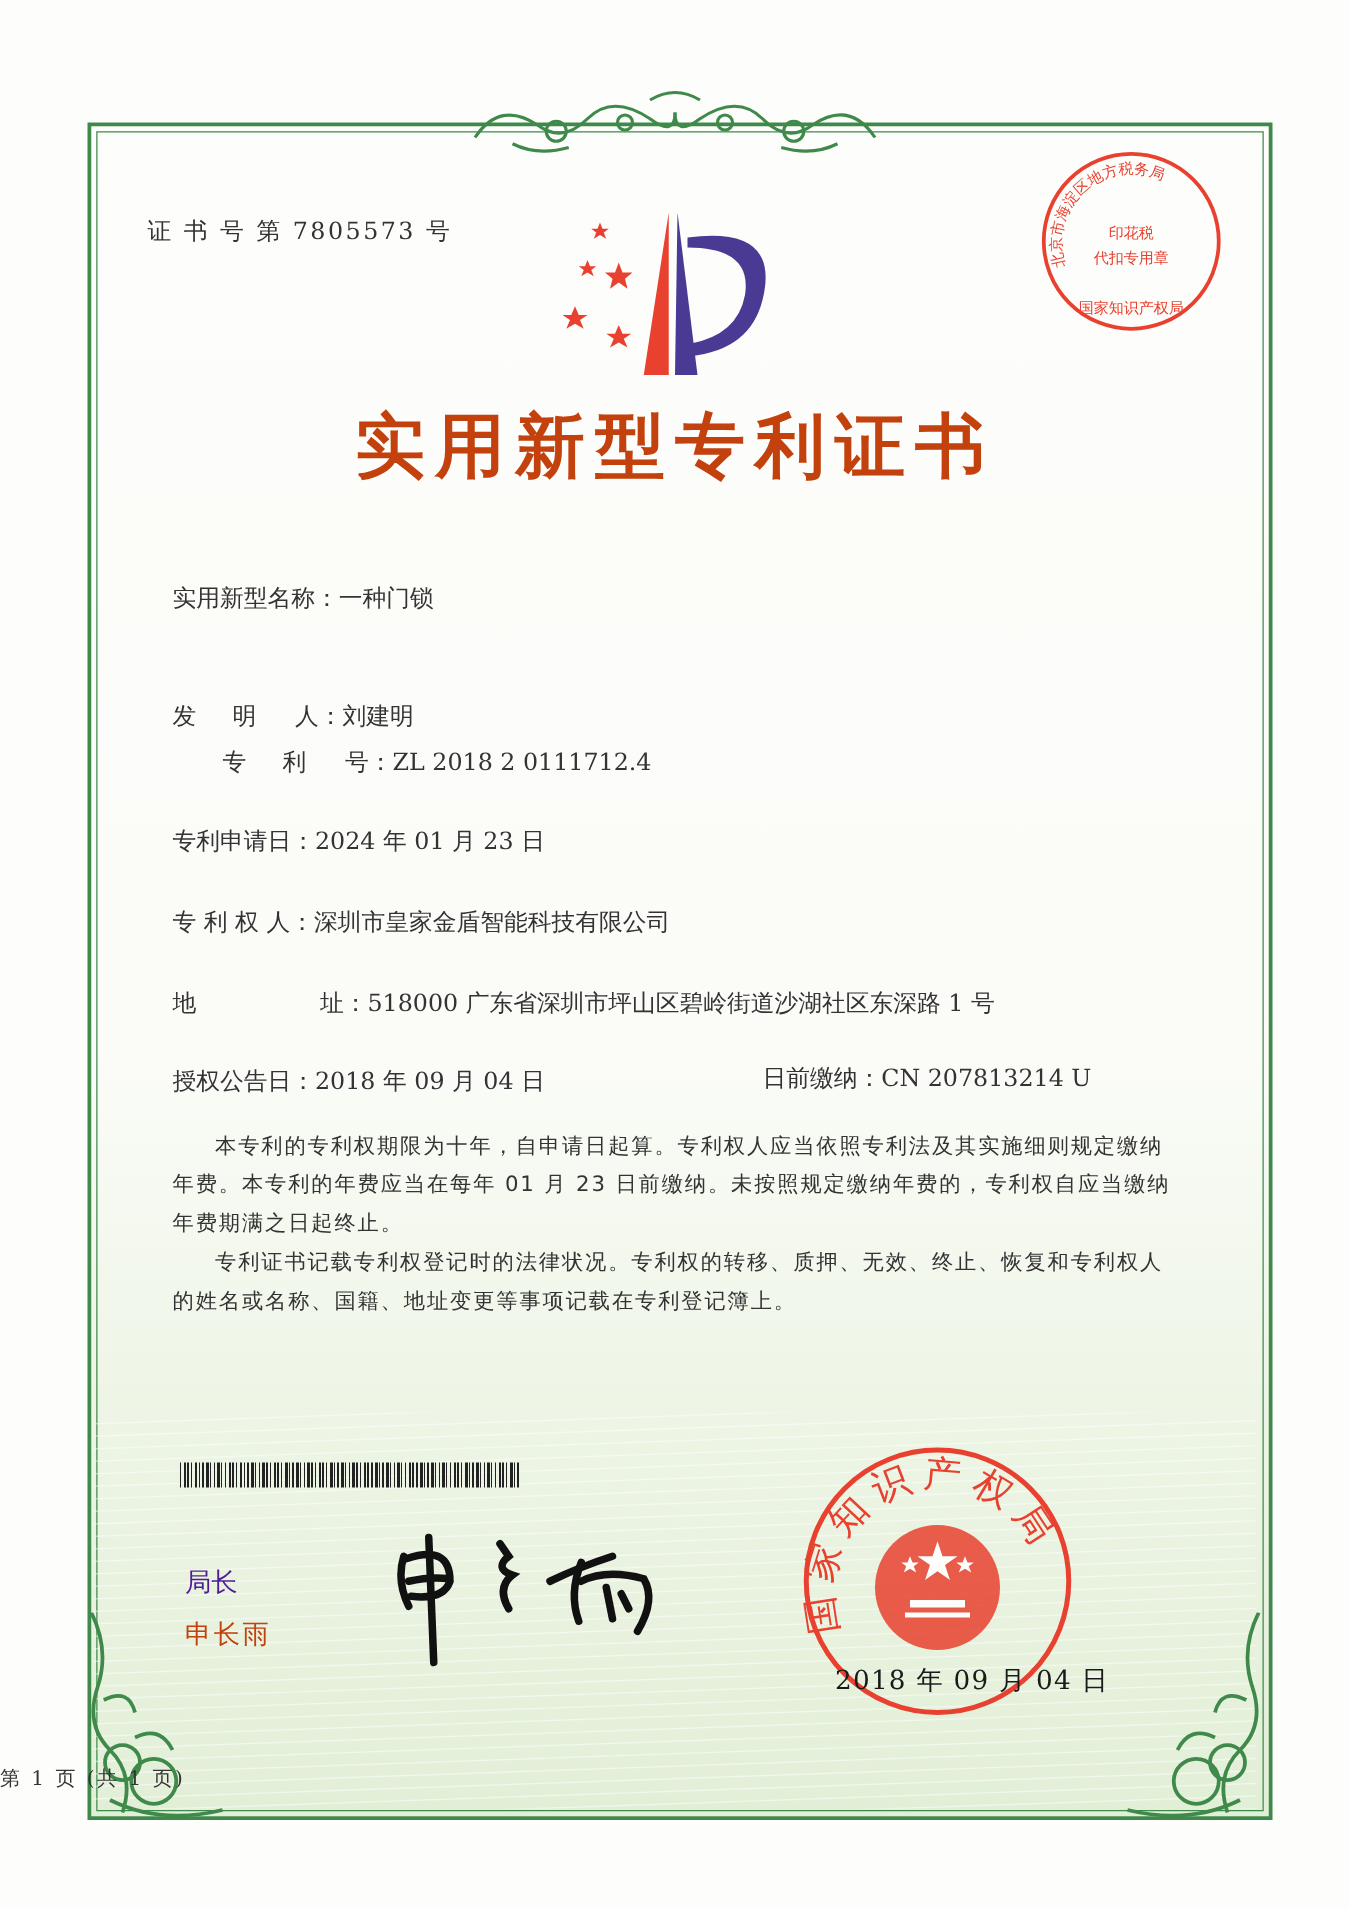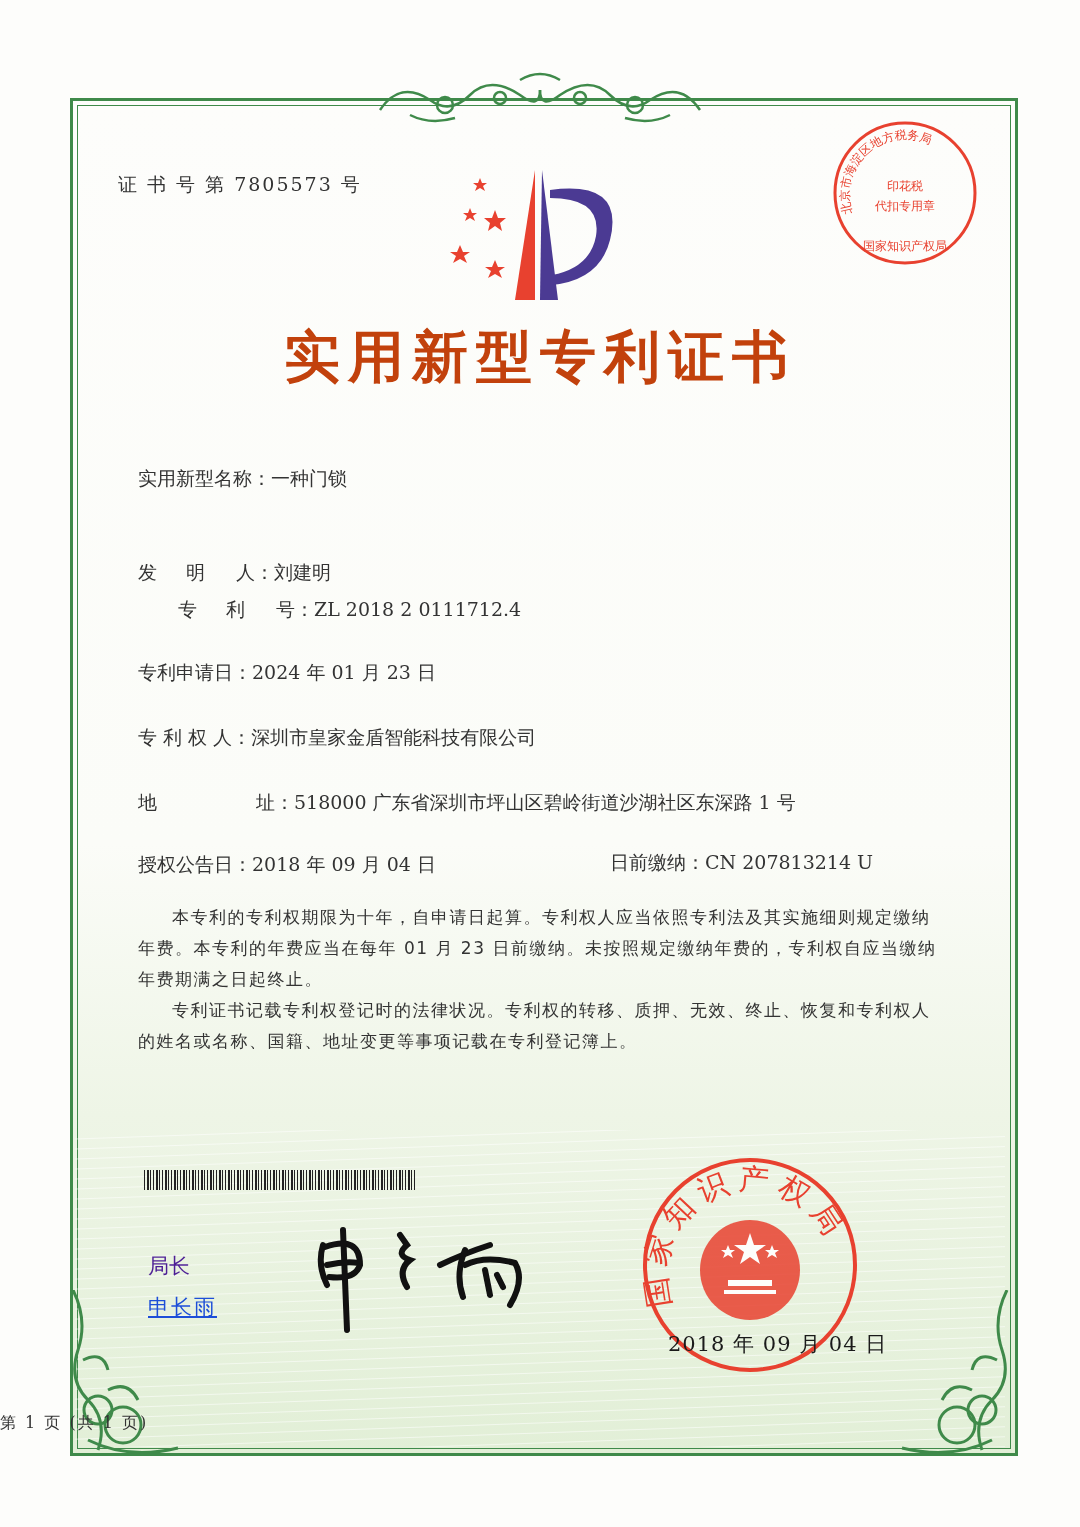--- a/index.html
+++ b/index.html
@@ -43,21 +43,21 @@
     position: absolute; left: 138px; width: 808px; top: 902px;
     font-size: 17px; line-height: 31px; color: #333; letter-spacing: 1.5px;
     font-family: "DejaVu Sans", "Liberation Sans", sans-serif;
   }
   .body-text p { margin: 0; text-indent: 2em; }
   .barcode {
     position: absolute; left: 144px; top: 1170px; width: 272px; height: 20px;
     background: repeating-linear-gradient(90deg, #222 0px, #222 1px, transparent 1px, transparent 3px, #222 3px, #222 5px, transparent 5px, transparent 6px, #222 6px, #222 7px, transparent 7px, transparent 9px);
   }
   .director-title { position: absolute; left: 148px; top: 1252px; font-size: 21px; font-family: "DejaVu Sans", sans-serif; color: #4c1d95; }
-  .director-name { position: absolute; left: 148px; top: 1293px; font-size: 21px; font-family: "DejaVu Sans", sans-serif; color: #1d4ed8; letter-spacing: 2px; text-decoration: underline; }
+  .director-name { position: absolute; left: 148px; top: 1293px; font-size: 21px; font-family: "DejaVu Sans", sans-serif; color: #c2410c; letter-spacing: 2px; }
   .signature { position: absolute; left: 315px; top: 1225px; }
   .seal-big { position: absolute; left: 640px; top: 1155px; }
   .issue-date { position: absolute; left: 668px; top: 1330px; font-size: 21px; color: #1a1a1a; letter-spacing: 1px; }
   .page-num { position: absolute; left: 0; right: 0; top: 1413px; text-align: left; font-size: 16px; color: #333; letter-spacing: 2px; }
 </style>
 </head>
 <body>
 
 <div class="frame-outer">
   <div class="frame-inner"></div>

